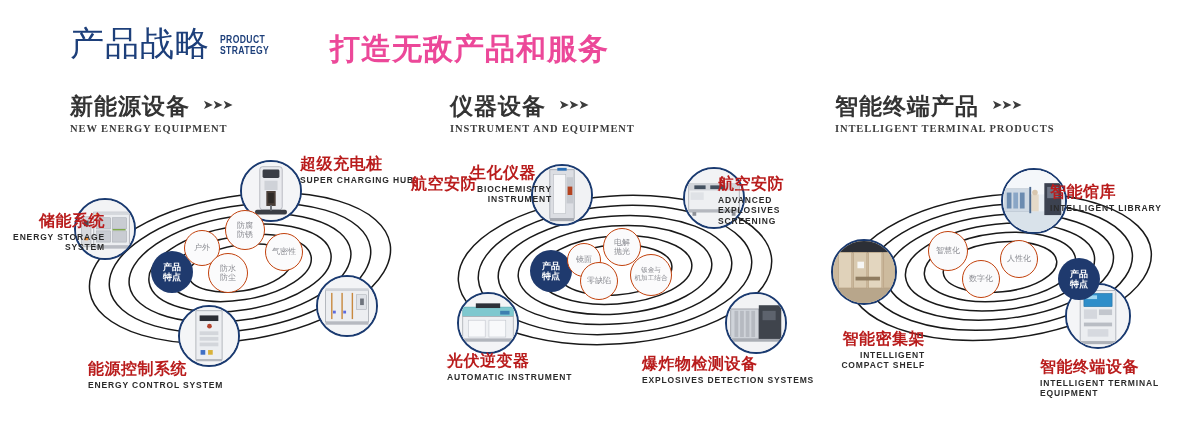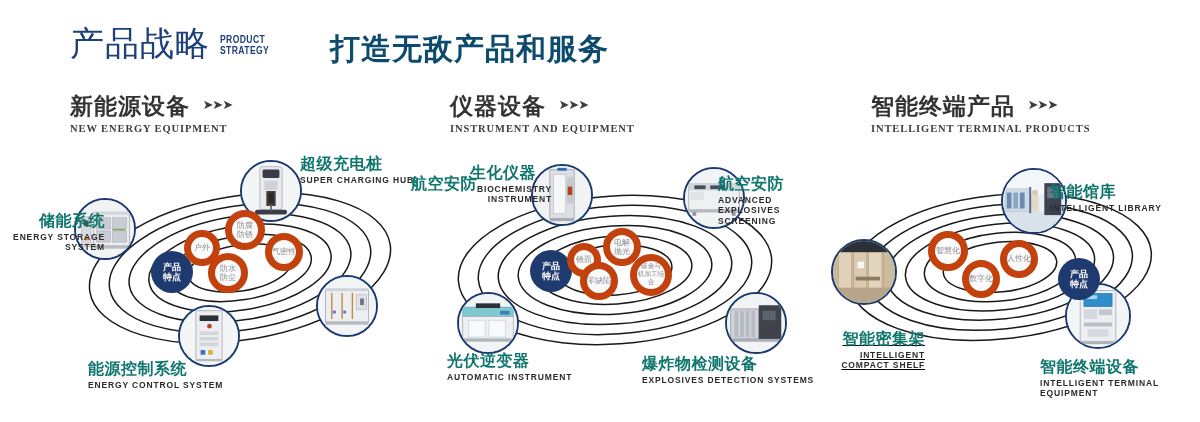--- a/index.html
+++ b/index.html
@@ -20,21 +20,21 @@
   }
   .brand-en{
     margin-left:10px;margin-bottom:3px;
     color:#1d3f7a;font-size:11px;font-weight:bold;line-height:1.05;
     letter-spacing:0.5px;transform:scaleX(0.78);transform-origin:left bottom;
     font-family:"Liberation Sans",sans-serif;white-space:nowrap;
   }
   .brand-en div{display:block;}
   .headline{
     position:absolute;left:330px;top:34px;
-    font-size:30px;font-weight:bold;color:#0c4a6e;letter-spacing:1px;
+    font-size:30px;font-weight:bold;color:#ec4899;letter-spacing:1px;
     font-family:"DejaVu Sans",sans-serif;line-height:1;
   }
 
   
   .sec-head{position:absolute;}
   .sec-head .cn{
     font-size:23px;font-weight:bold;color:#333333;letter-spacing:1px;
     font-family:"DejaVu Sans",sans-serif;line-height:1.05;display:inline-block;
     vertical-align:middle;
   }
@@ -58,34 +58,34 @@
     border:2.4px solid #1a3a70;
     background:#dfe3ea;
     overflow:hidden;
     box-sizing:border-box;
   }
   .node .ph{position:absolute;inset:0;}
 
   
   .bub{
     position:absolute;border-radius:50%;
-    border:7px solid #c2410c;background:#fbfbfc;
+    border:1px solid #c2410c;background:#fbfbfc;
     color:#8c8d93;font-size:8px;line-height:1.18;
     display:flex;align-items:center;justify-content:center;text-align:center;
     font-family:"DejaVu Sans",sans-serif;box-sizing:border-box;
   }
   .bub.core{
     background:#1f3a6e;border:none;color:#ffffff;font-weight:bold;
     font-size:9px;line-height:1.15;
   }
 
   
   .lbl{position:absolute;}
   .lbl .cn{
-    font-size:16px;font-weight:bold;color:#0f766e;letter-spacing:0.5px;
+    font-size:16px;font-weight:bold;color:#b91c1c;letter-spacing:0.5px;
     font-family:"DejaVu Sans",sans-serif;line-height:1.1;white-space:nowrap;
   }
   .lbl .en{
     font-size:8.5px;color:#2b2b2b;letter-spacing:0.85px;font-weight:600;
     font-family:"Liberation Sans",sans-serif;line-height:1.25;margin-top:2px;
   }
   .lbl.right{text-align:right;}
   .lbl.left{text-align:left;}
 </style>
 </head>
@@ -111,21 +111,21 @@
   </div>
 
   <div class="sec-head" style="left:450px;top:94px;">
     <div>
       <span class="cn">仪器设备</span>
       <span class="arrows">➤➤➤</span>
     </div>
     <div class="en">INSTRUMENT AND EQUIPMENT</div>
   </div>
 
-  <div class="sec-head" style="left:835px;top:94px;margin-left:36px;">
+  <div class="sec-head" style="left:835px;top:94px;">
     <div>
       <span class="cn">智能终端产品</span>
       <span class="arrows">➤➤➤</span>
     </div>
     <div class="en">INTELLIGENT TERMINAL PRODUCTS</div>
   </div>
 
   <div class="diagram" style="left:60px;top:150px;width:370px;height:230px;">
     <svg width="370" height="230" viewBox="0 0 370 230">
       <g fill="none" stroke="#191919" stroke-width="1.5">
@@ -407,21 +407,21 @@
     </div>
     <div class="bub" style="left:113px;top:76px;width:40px;height:40px;">智慧化</div>
     <div class="bub" style="left:147px;top:105px;width:38px;height:38px;">数字化</div>
     <div class="bub" style="left:185px;top:85px;width:38px;height:38px;">人性化</div>
   </div>
 
   <div class="lbl left" style="left:1050px;top:183px;">
     <div class="cn">智能馆库</div>
     <div class="en">INTELLIGENT LIBRARY</div>
   </div>
-  <div class="lbl right" style="left:810px;top:330px;width:115px;text-decoration:underline;">
+  <div class="lbl right" style="left:810px;top:330px;width:115px;">
     <div class="cn">智能密集架</div>
     <div class="en">INTELLIGENT COMPACT SHELF</div>
   </div>
   <div class="lbl left" style="left:1040px;top:358px;">
     <div class="cn">智能终端设备</div>
     <div class="en">INTELLIGENT TERMINAL EQUIPMENT</div>
   </div>
 
 </div>
 

